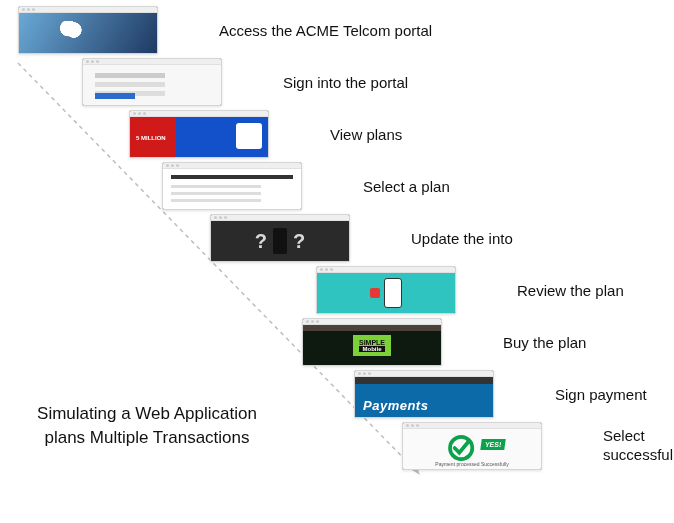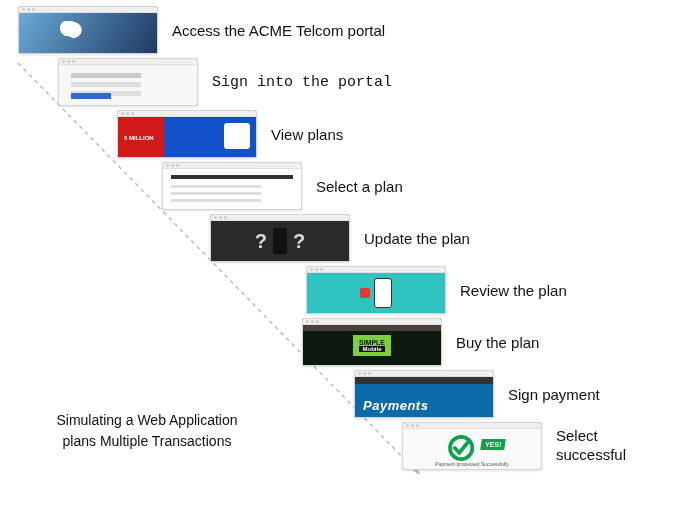--- a/index.html
+++ b/index.html
@@ -8,20 +8,21 @@
     height: 523px;
     font-family: -apple-system, "Segoe UI", Arial, sans-serif;
     background: #fff;
     position: relative;
     overflow: hidden;
   }
   .step {
     position: absolute;
     display: flex;
     align-items: center;
+    gap: 47px;
   }
   .thumb {
     width: 140px;
     height: 48px;
     border: 1px solid #d5d5d5;
     border-radius: 2px;
     box-shadow: 0 1px 3px rgba(0,0,0,.12);
     background: #4c1d95;
     overflow: hidden;
     position: relative;
@@ -53,21 +54,21 @@
     height: 430px;
     pointer-events: none;
   }
   .arrow line { stroke:#bdbdbd; stroke-width:1.5; stroke-dasharray:4 4; }
   .arrow polygon { fill:#bdbdbd; }
 
   .caption {
     position: absolute;
     left: 22px;
     bottom: 72px;
-    font-size: 14px;
+    font-size: 17px;
     line-height: 1.45;
     color: #111;
     text-align: center;
     width: 250px;
   }
 
   
   .tb1 { background: linear-gradient(120deg,#6aa9d6,#1e3a63); }
   .tb1::after{content:""; position:absolute; left:38px; top:8px; width:28px; height:18px; background:radial-gradient(circle at 40% 40%,#fff 0 40%,transparent 42%),radial-gradient(circle at 60% 50%,#fff 0 40%,transparent 42%); filter:blur(.3px);}
   .tb2 { background:#f7f7f7; }
@@ -113,31 +114,31 @@
 <div class="step" style="left:18px; top:6px;">
   <div class="thumb">
     <div class="thumb-bar">
         <span></span>
       </div>
     <div class="thumb-body tb1"></div>
   </div>
   <div class="label">Access the ACME Telcom portal</div>
 </div>
 
-<div class="step" style="left:58px; top:58px;font-family:Liberation Mono, monospace;">
+<div class="step" style="left:82px; top:58px;">
   <div class="thumb">
     <div class="thumb-bar">
         <span></span>
       </div>
     <div class="thumb-body tb2"></div>
   </div>
   <div class="label">Sign into the portal</div>
 </div>
 
-<div class="step" style="left:102px; top:110px;padding-left:15px;">
+<div class="step" style="left:114px; top:110px;padding-left:15px;">
   <div class="thumb">
     <div class="thumb-bar">
         <span></span>
       </div>
     <div class="thumb-body tb3">
       <div class="a"></div>
         <div class="b"></div>
         <div class="c"></div>
       <div class="t">5 MILLION</div>
     </div>
@@ -157,24 +158,24 @@
 
 <div class="step" style="left:210px; top:214px;">
   <div class="thumb">
     <div class="thumb-bar">
         <span></span>
       </div>
     <div class="thumb-body tb5">
         <span></span>
       </div>
   </div>
-  <div class="label">Update the plan</div>
-</div>
-
-<div class="step" style="left:262px; top:266px;padding-left:44px;">
+  <div class="label">Update the into</div>
+</div>
+
+<div class="step" style="left:272px; top:266px;padding-left:44px;">
   <div class="thumb">
     <div class="thumb-bar">
         <span></span>
       </div>
     <div class="thumb-body tb6">
         <div class="r"></div>
         <div class="ph"></div>
       </div>
   </div>
   <div class="label">Review the plan</div>

